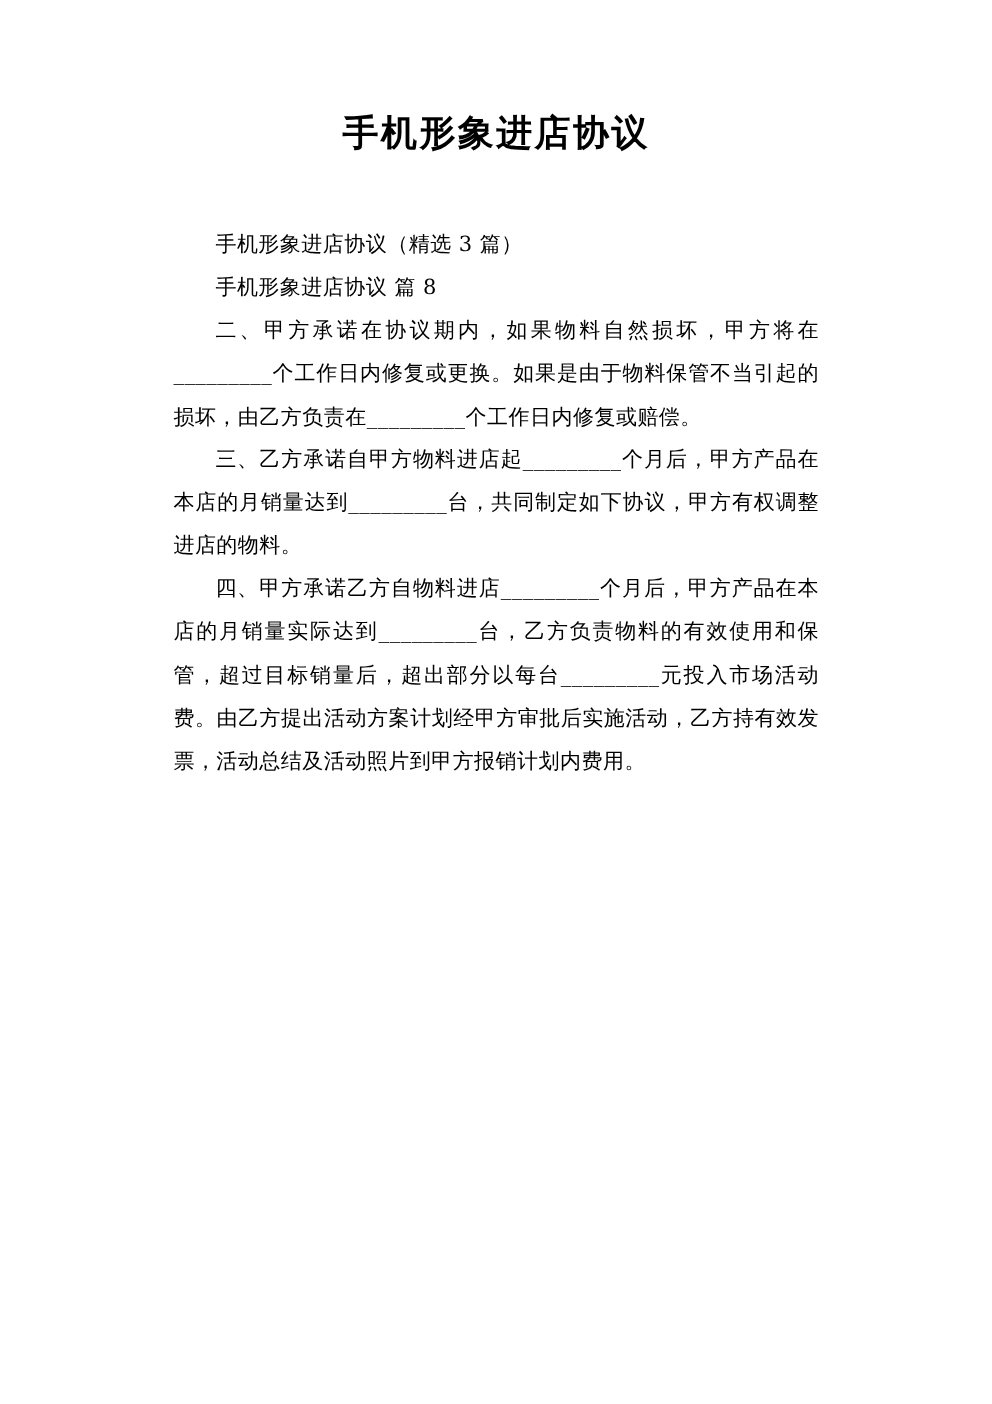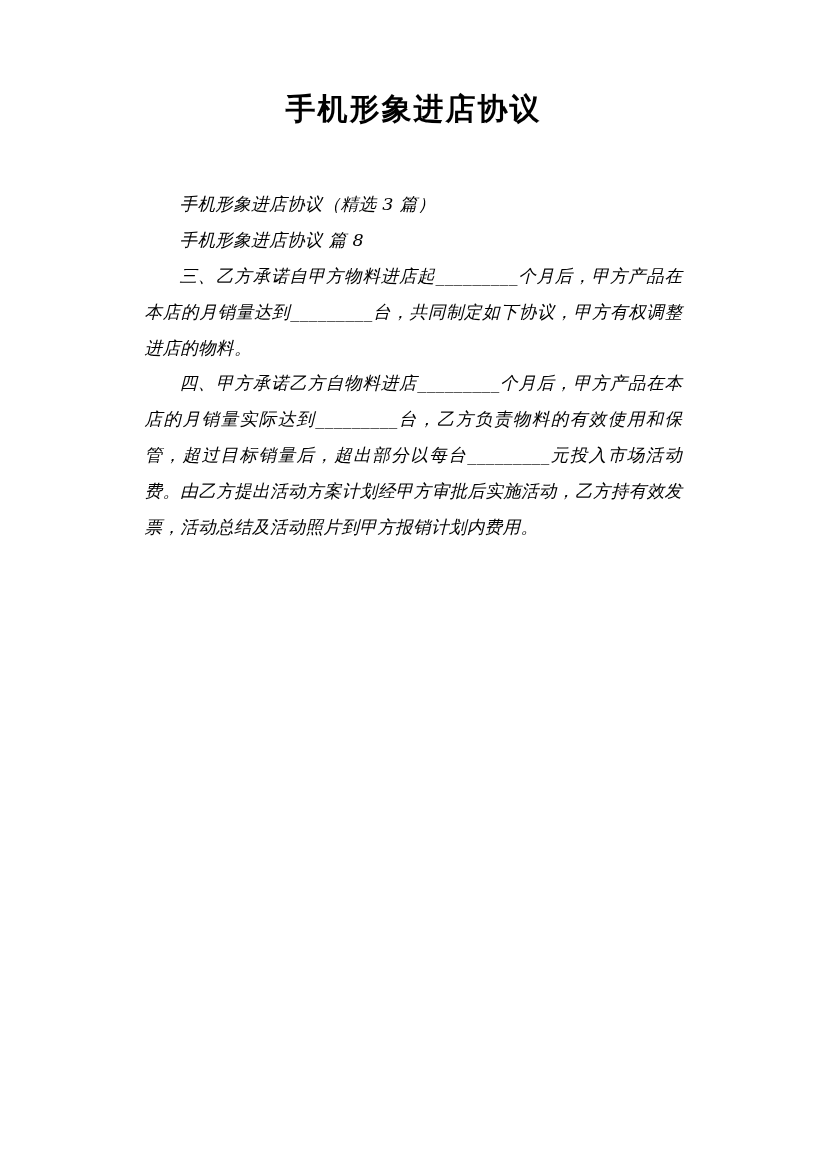--- a/index.html
+++ b/index.html
@@ -22,48 +22,48 @@
     padding: 0;
     position: relative;
   }
   .doc-title {
     text-align: center;
     font-size: 30px;
     font-weight: 700;
     letter-spacing: 2px;
     margin: 0;
     padding-top: 92px;
-    font-family: Liberation Mono, monospace;
+    font-family: Liberation Serif, serif;
     line-height: 1.3;
   }
   .body-block {
     margin: 0 auto;
     padding-top: 56px;
     width: 538px;
   }
   .para {
     font-size: 17.5px;
     line-height: 2.05;
     margin: 0;
     text-align: justify;
     text-justify: inter-ideograph;
     letter-spacing: 0.4px;
-    font-style: italic;
   }
   .para.indent {
     text-indent: 35px;
   }
   .para.tight {
     text-align: left;
   }
 </style>
 </head>
 <body>
 
 <div class="page">
   <h1 class="doc-title">手机形象进店协议</h1>
   <div class="body-block">
     <p class="para indent tight">手机形象进店协议（精选 3 篇）</p>
     <p class="para indent tight">手机形象进店协议 篇 8</p>
+    <p class="para indent">二、甲方承诺在协议期内，如果物料自然损坏，甲方将在_________个工作日内修复或更换。如果是由于物料保管不当引起的损坏，由乙方负责在_________个工作日内修复或赔偿。</p>
     <p class="para indent">三、乙方承诺自甲方物料进店起_________个月后，甲方产品在本店的月销量达到_________台，共同制定如下协议，甲方有权调整进店的物料。</p>
     <p class="para indent">四、甲方承诺乙方自物料进店_________个月后，甲方产品在本店的月销量实际达到_________台，乙方负责物料的有效使用和保管，超过目标销量后，超出部分以每台_________元投入市场活动费。由乙方提出活动方案计划经甲方审批后实施活动，乙方持有效发票，活动总结及活动照片到甲方报销计划内费用。</p>
   </div>
 </div>
 
 </body></html>

